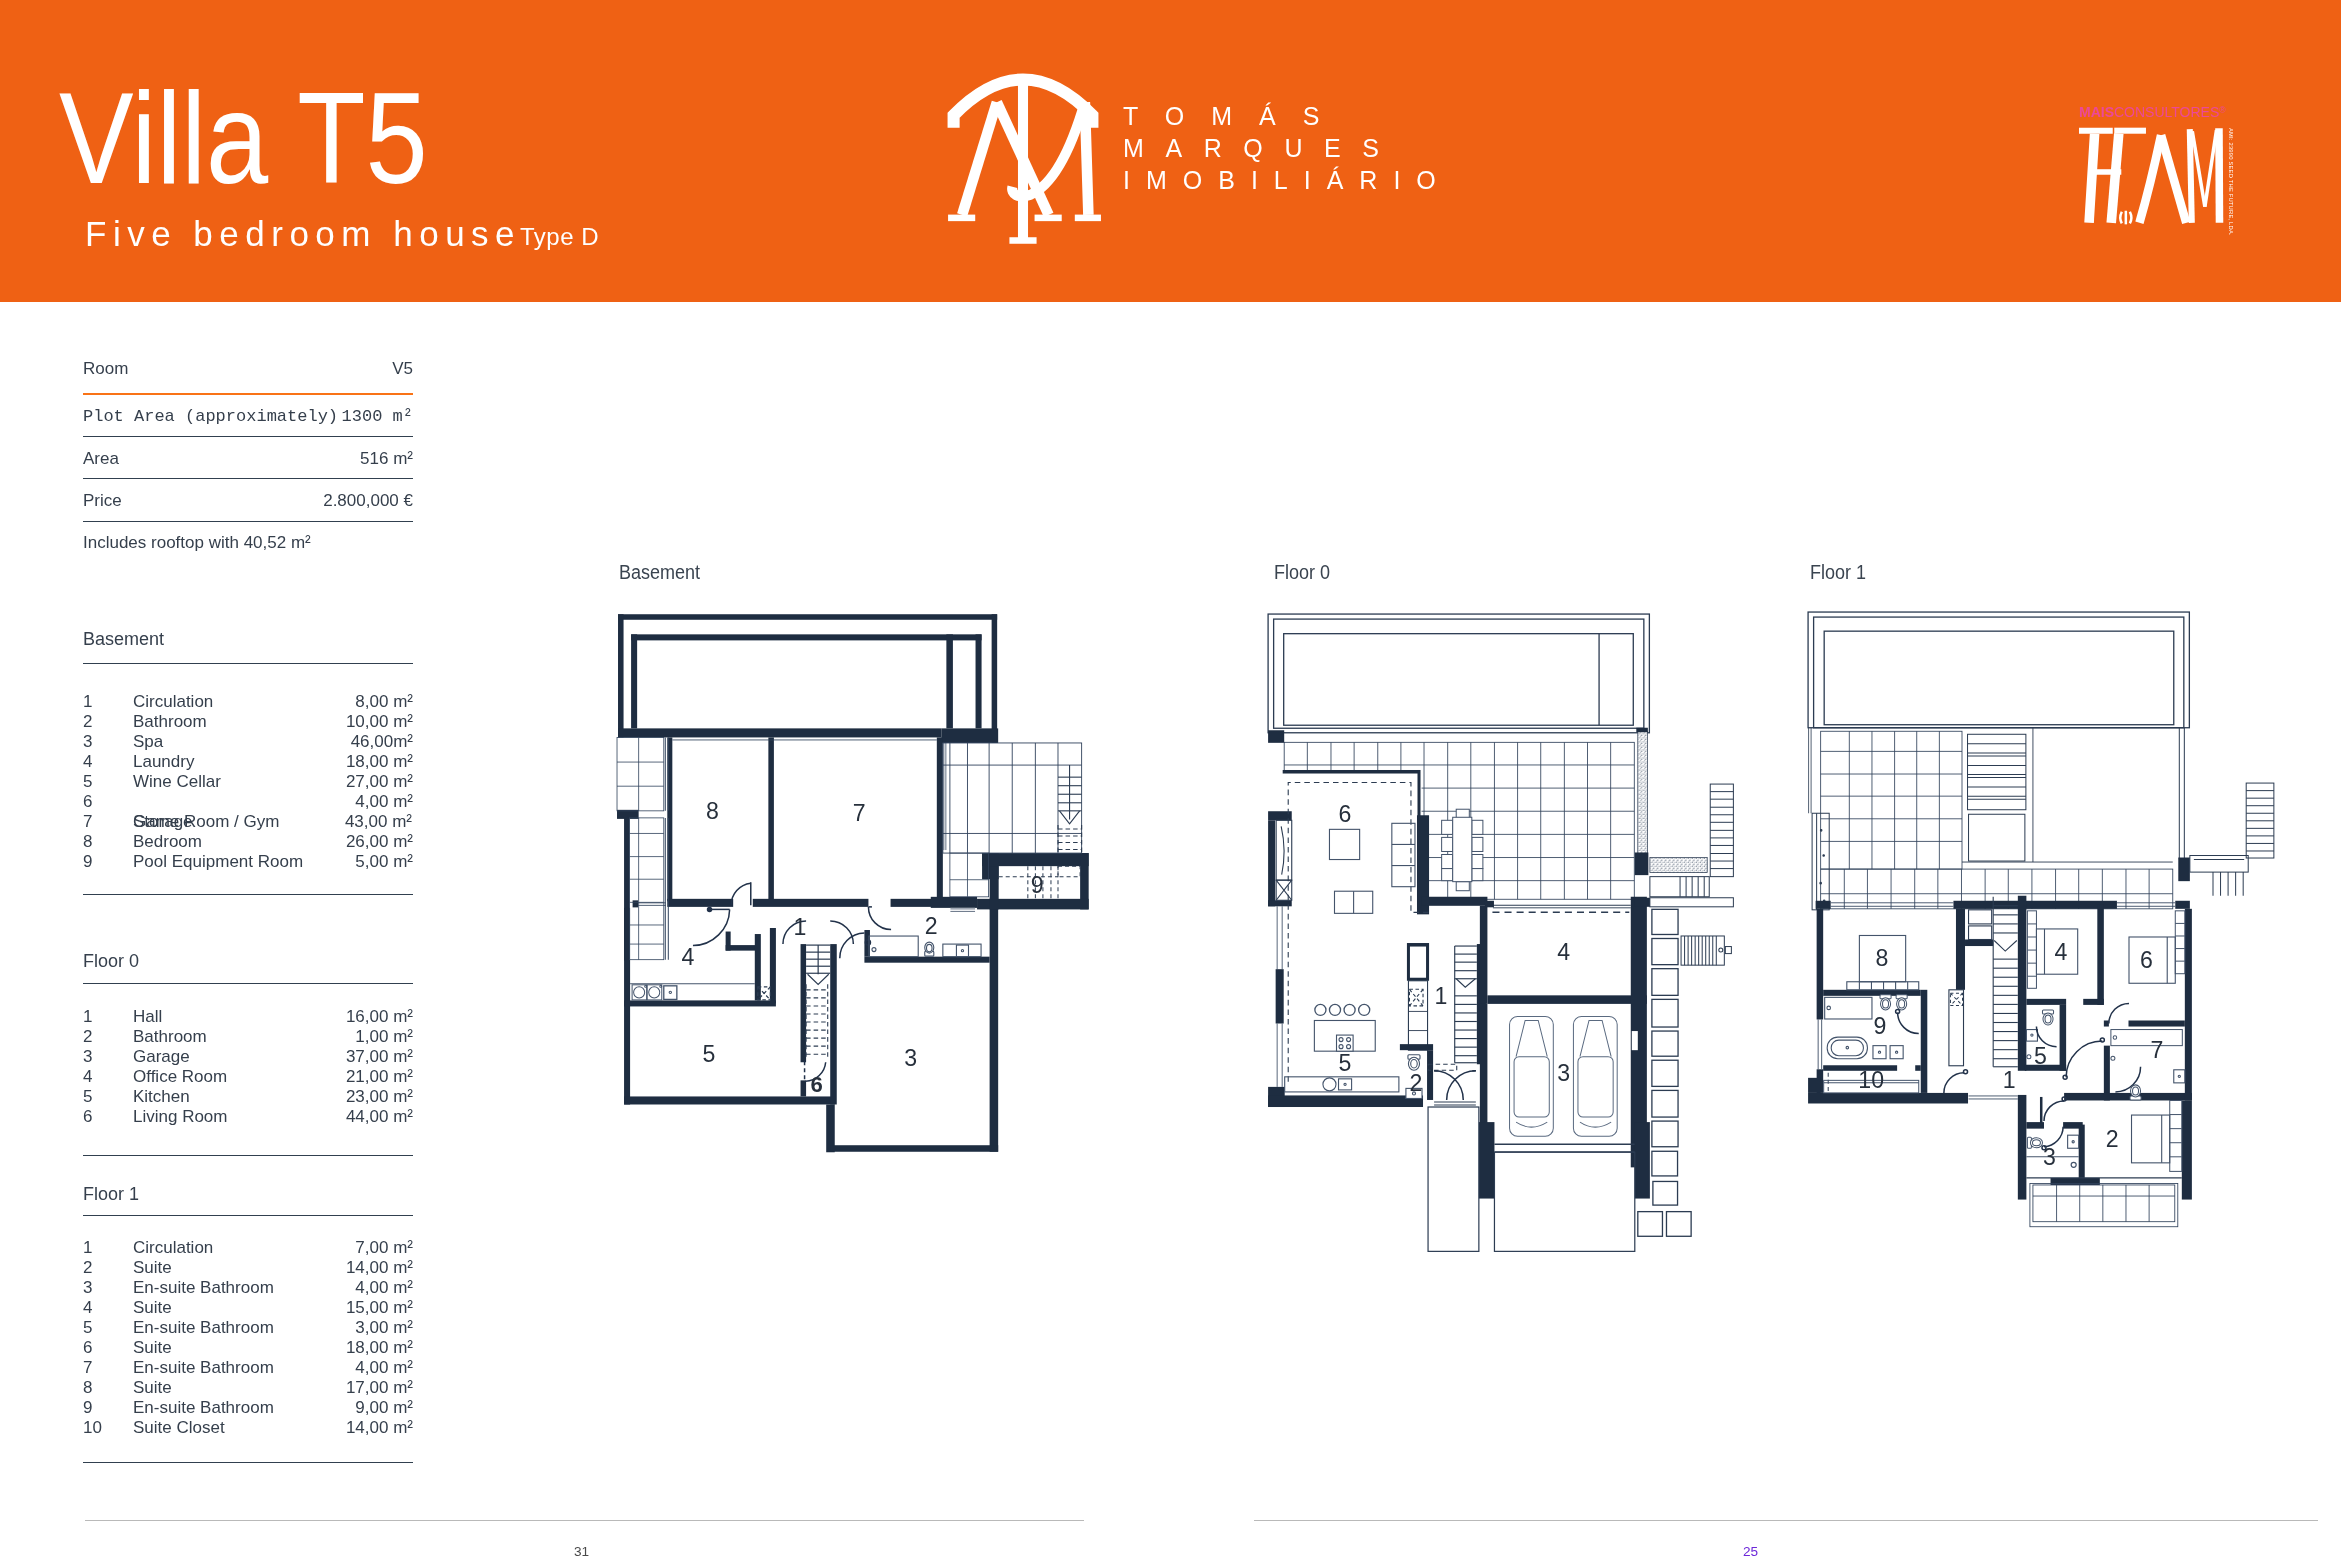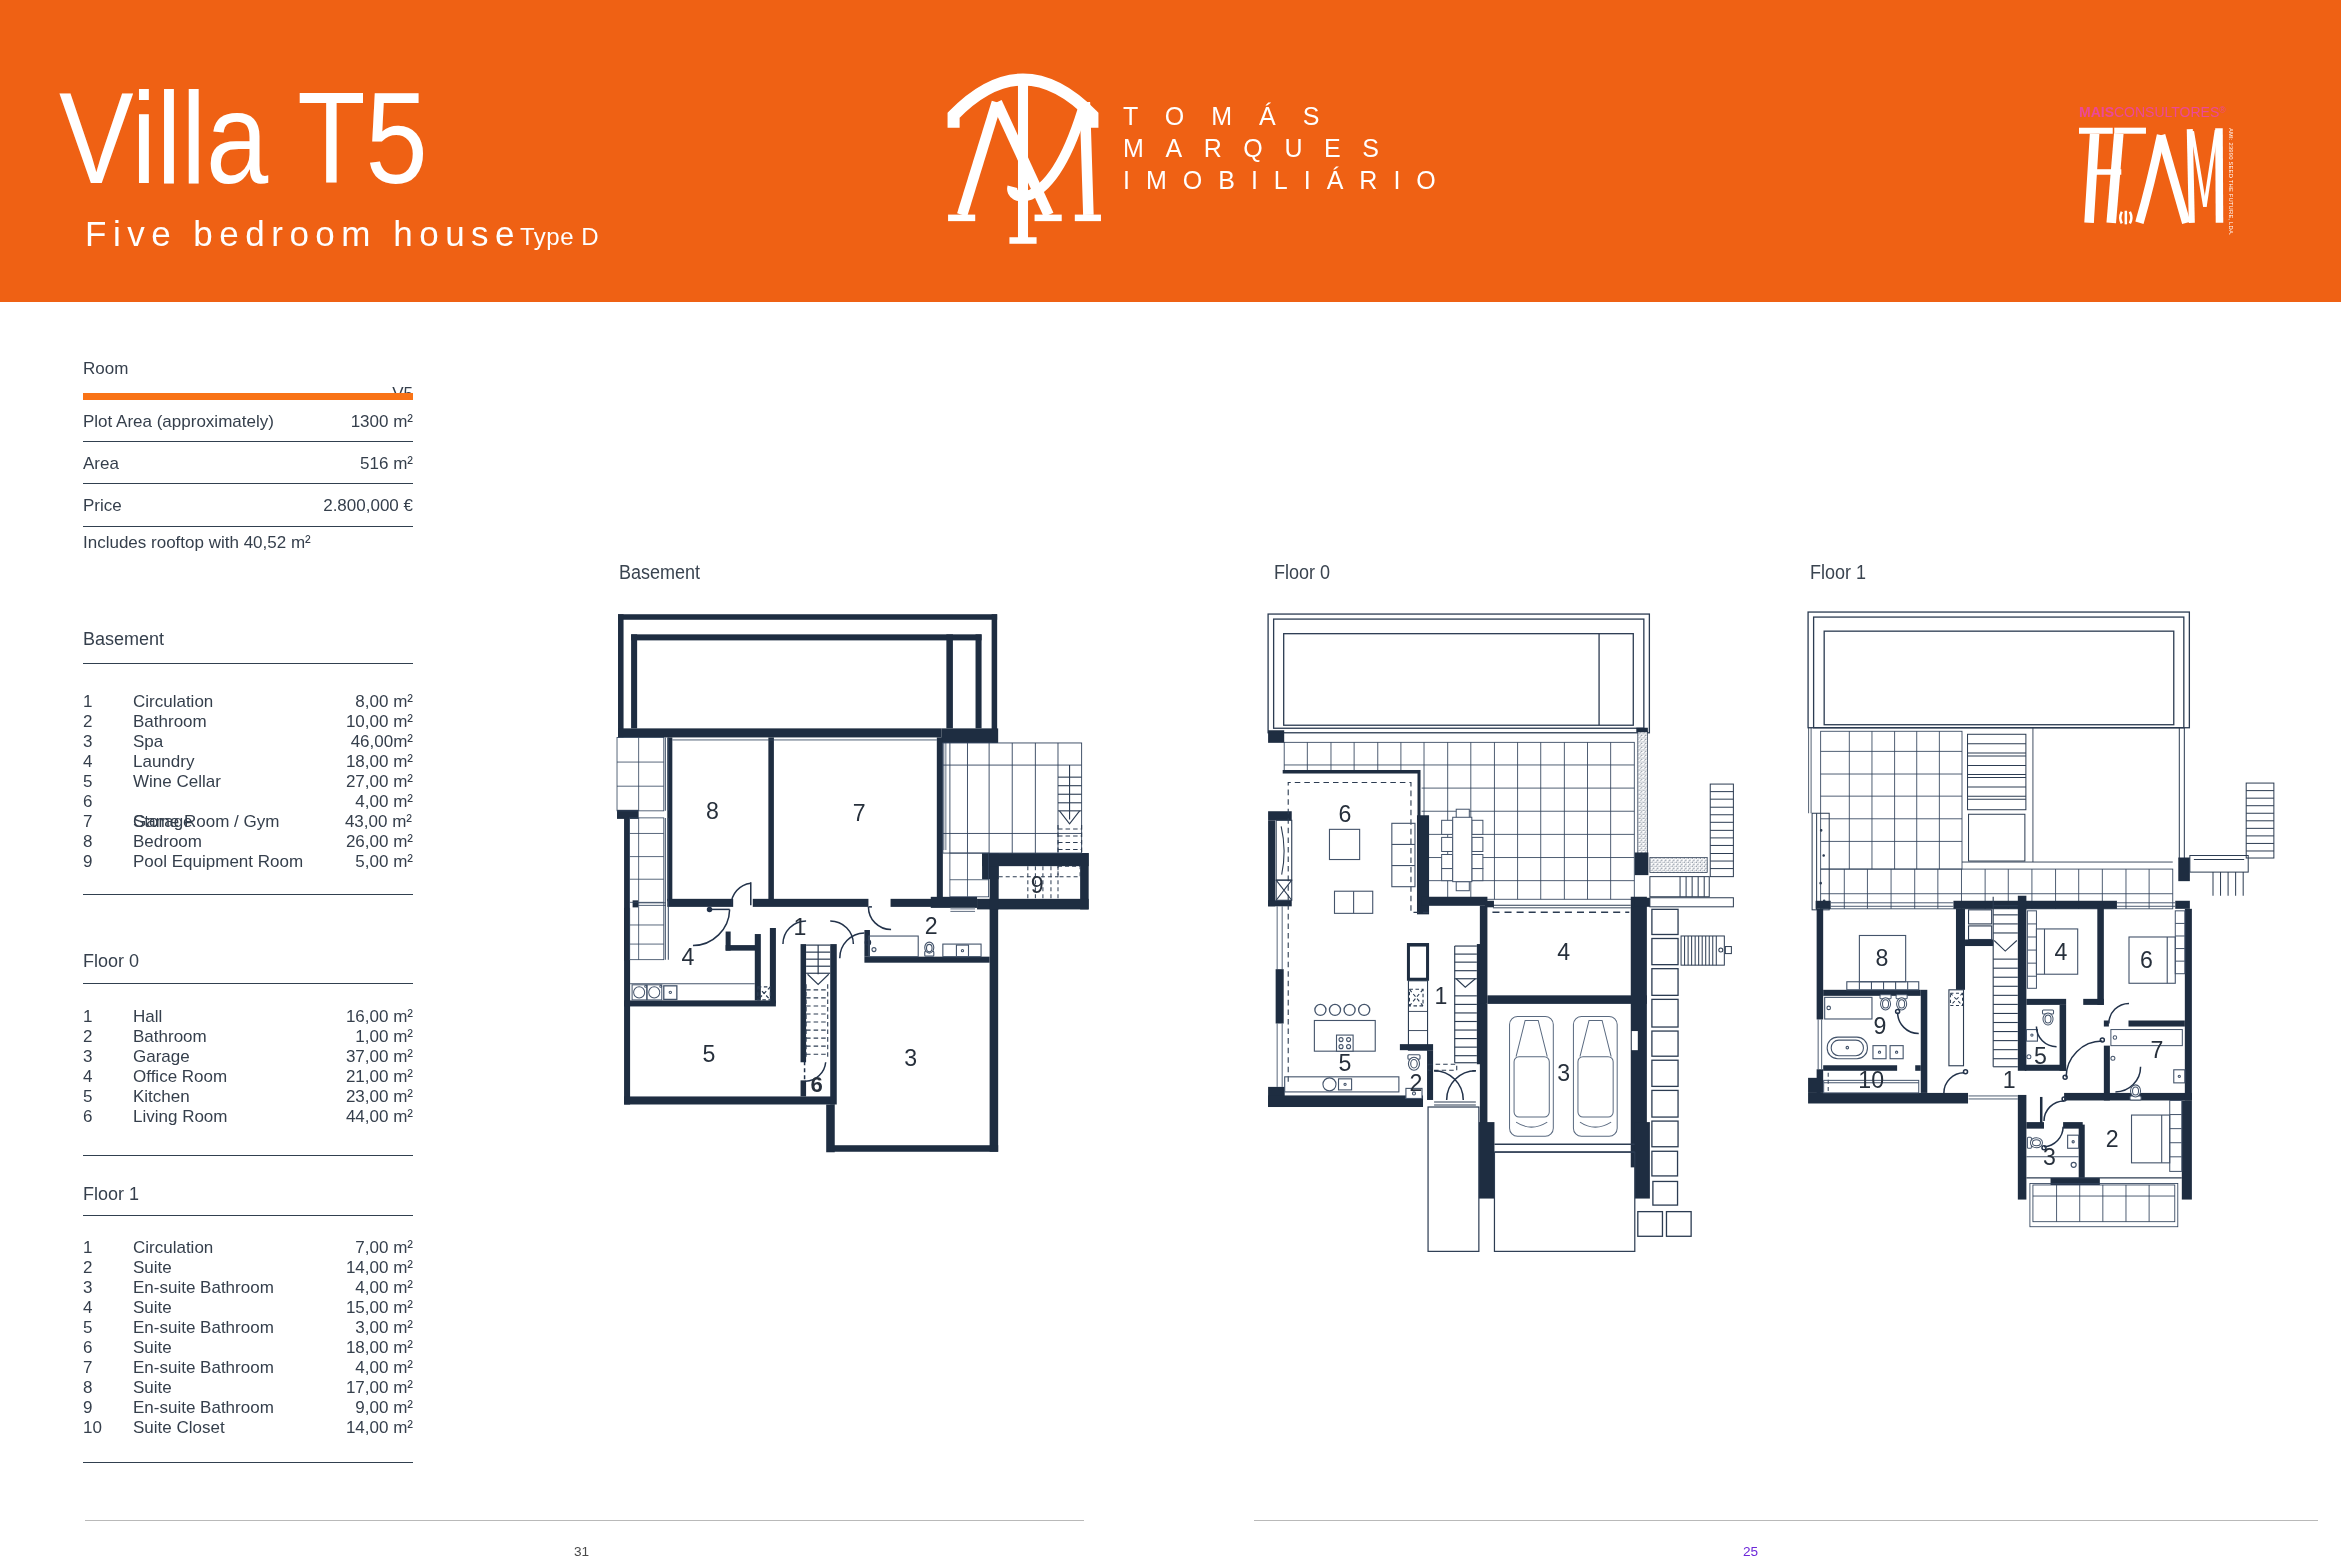--- a/index.html
+++ b/index.html
@@ -65,23 +65,23 @@
       <path d="M 105 168 Q 111 180 105 191"></path>
     </g>
   </svg>
 
   <div class="abs" style="left:2234px;top:128px;font-size:5.8px;color:#fff;transform:rotate(90deg);transform-origin:0 0;width:101px;white-space:nowrap;letter-spacing:0.2px;">AMI: 23990  SEED THE FUTURE, LDA.</div>
 
   <div class="abs navy" style="left:83px;top:352px;width:330px;font-size:17px;">
 
     <div style="position:relative;height:41px;">
         <span style="position:absolute;left:0;top:7px;">Room</span>
-        <span style="position:absolute;right:0;top:7px;margin-top:25px;">V5</span>
+        <span style="position:absolute;right:0;top:7px;">V5</span>
       </div>
-    <div style="border-top:7px solid #f97316;position:relative;height:41px;">
+    <div style="border-top:2px solid #f97316;position:relative;height:41px;font-family:Liberation Mono, monospace;">
         <span style="position:absolute;left:0;top:12px;">Plot Area (approximately)</span>
         <span style="position:absolute;right:0;top:12px;">1300 m²</span>
       </div>
     <div style="border-top:1px solid #31404f;position:relative;height:41px;">
         <span style="position:absolute;left:0;top:12px;">Area</span>
         <span style="position:absolute;right:0;top:12px;">516 m²</span>
       </div>
     <div style="border-top:1px solid #31404f;position:relative;height:42px;">
         <span style="position:absolute;left:0;top:12px;">Price</span>
         <span style="position:absolute;right:0;top:12px;">2.800,000 €</span>

